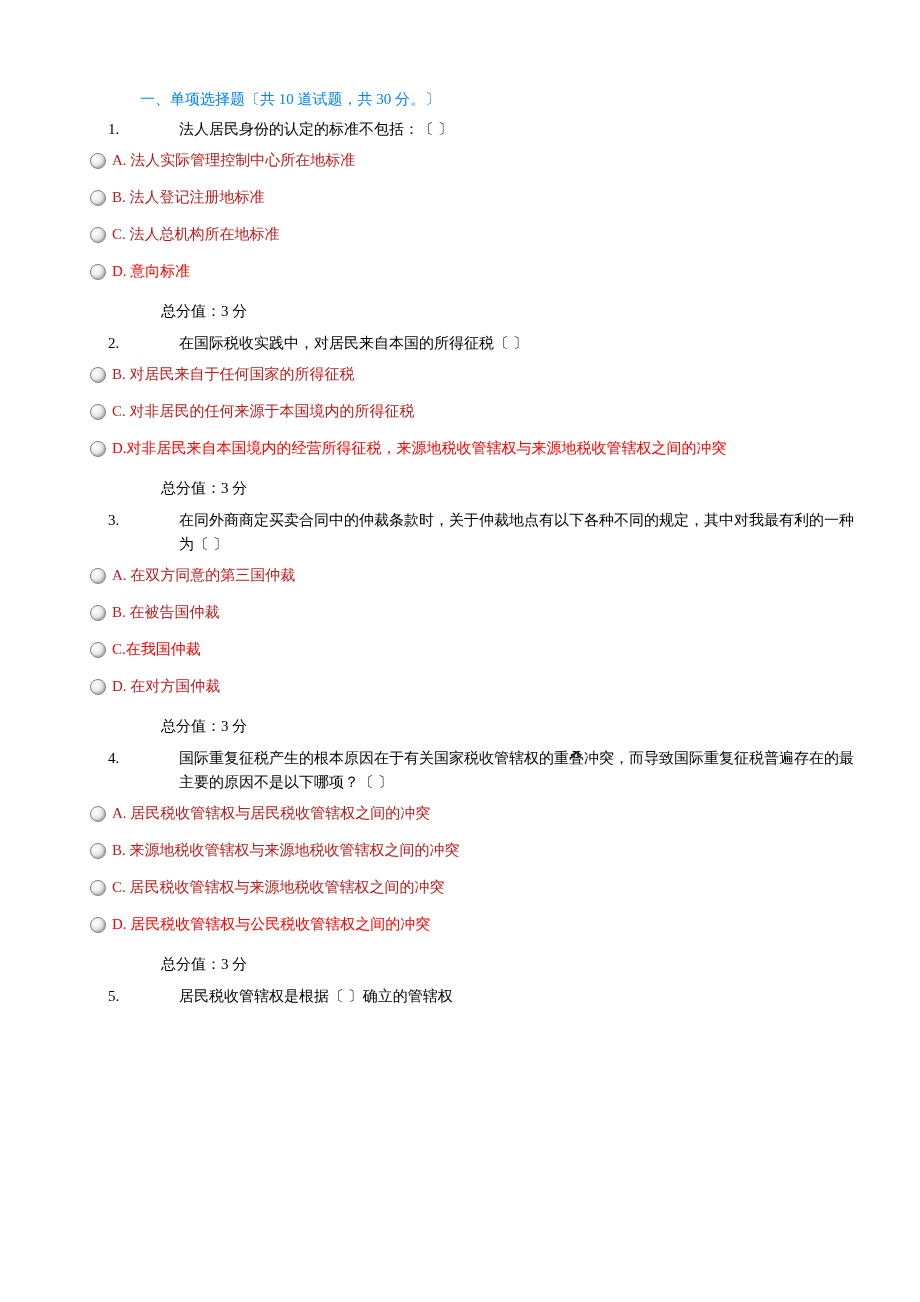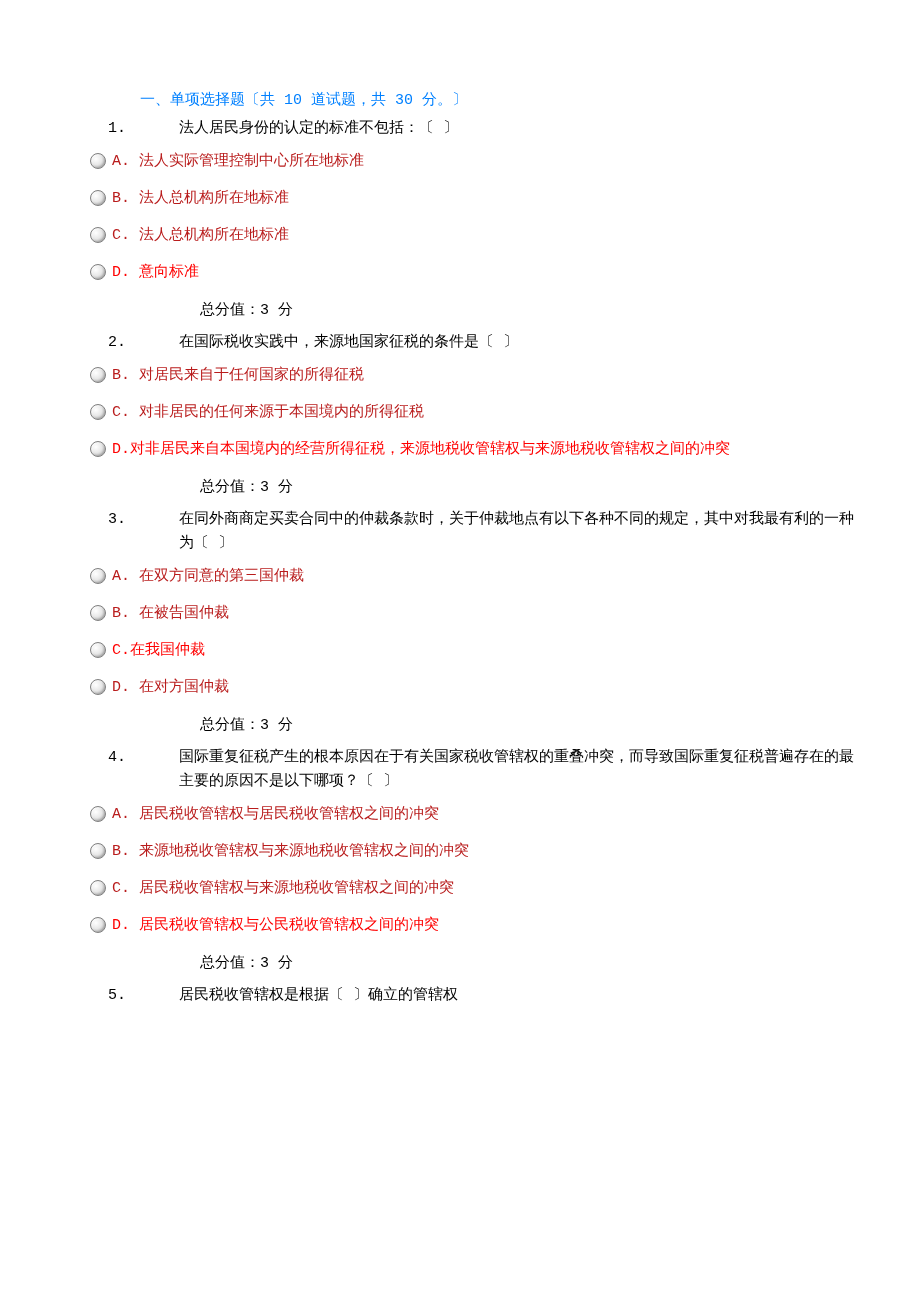--- a/index.html
+++ b/index.html
@@ -6,21 +6,20 @@
       margin: 0;
       padding: 0;
       background: #ffffff;
       font-family: "SimSun", "宋体", serif;
       font-size: 15px;
       color: #000000;
       width: 920px;
     }
     .page {
       padding: 90px 57px 60px 90px;
-      font-family: Liberation Mono, monospace;
     }
     .section-header {
       color: #0080ff;
       background: #ffffff;
       font-size: 15px;
       margin-bottom: 8px;
       margin-left: 50px;
     }
     .question-block {
       margin-bottom: 4px;
@@ -58,21 +57,21 @@
       box-shadow: inset -1px -1px 2px rgba(0,0,0,0.2), inset 1px 1px 2px rgba(255,255,255,0.7);
     }
     .option-text {
       color: #b91c1c;
     }
     .option-text.highlighted {
       color: #ff0000;
       text-align: center;
     }
     .score-line {
-      margin-left: 110px;
+      margin-left: 71px;
       margin-bottom: 8px;
       line-height: 1.6;
     }
   </style>
 </head>
 <body>
 
 <div class="page">
   <div class="section-header">一、单项选择题〔共    10    道试题，共    30    分。〕</div>
 
@@ -80,37 +79,37 @@
     <div class="question-line">
       <span class="question-number">1.</span>
       <span class="question-text">法人居民身份的认定的标准不包括：〔    〕</span>
     </div>
     <div class="option-line">
       <span class="radio-icon"></span>
       <span class="option-text">A.  法人实际管理控制中心所在地标准</span>
     </div>
     <div class="option-line">
       <span class="radio-icon"></span>
-      <span class="option-text">B.  法人总机构所在地标准</span>
+      <span class="option-text">B.  法人登记注册地标准</span>
     </div>
     <div class="option-line">
       <span class="radio-icon"></span>
       <span class="option-text">C.  法人总机构所在地标准</span>
     </div>
     <div class="option-line">
       <span class="radio-icon"></span>
       <span class="option-text highlighted">D.  意向标准</span>
     </div>
     <div class="score-line">总分值：3        分</div>
   </div>
 
   <div class="question-block">
     <div class="question-line">
       <span class="question-number">2.</span>
-      <span class="question-text">在国际税收实践中，来源地国家征税的条件是〔    〕</span>
+      <span class="question-text">在国际税收实践中，对居民来自本国的所得征税〔    〕</span>
     </div>
     <div class="option-line">
       <span class="radio-icon"></span>
       <span class="option-text">B.  对居民来自于任何国家的所得征税</span>
     </div>
     <div class="option-line">
       <span class="radio-icon"></span>
       <span class="option-text">C.  对非居民的任何来源于本国境内的所得征税</span>
     </div>
     <div class="option-line">

